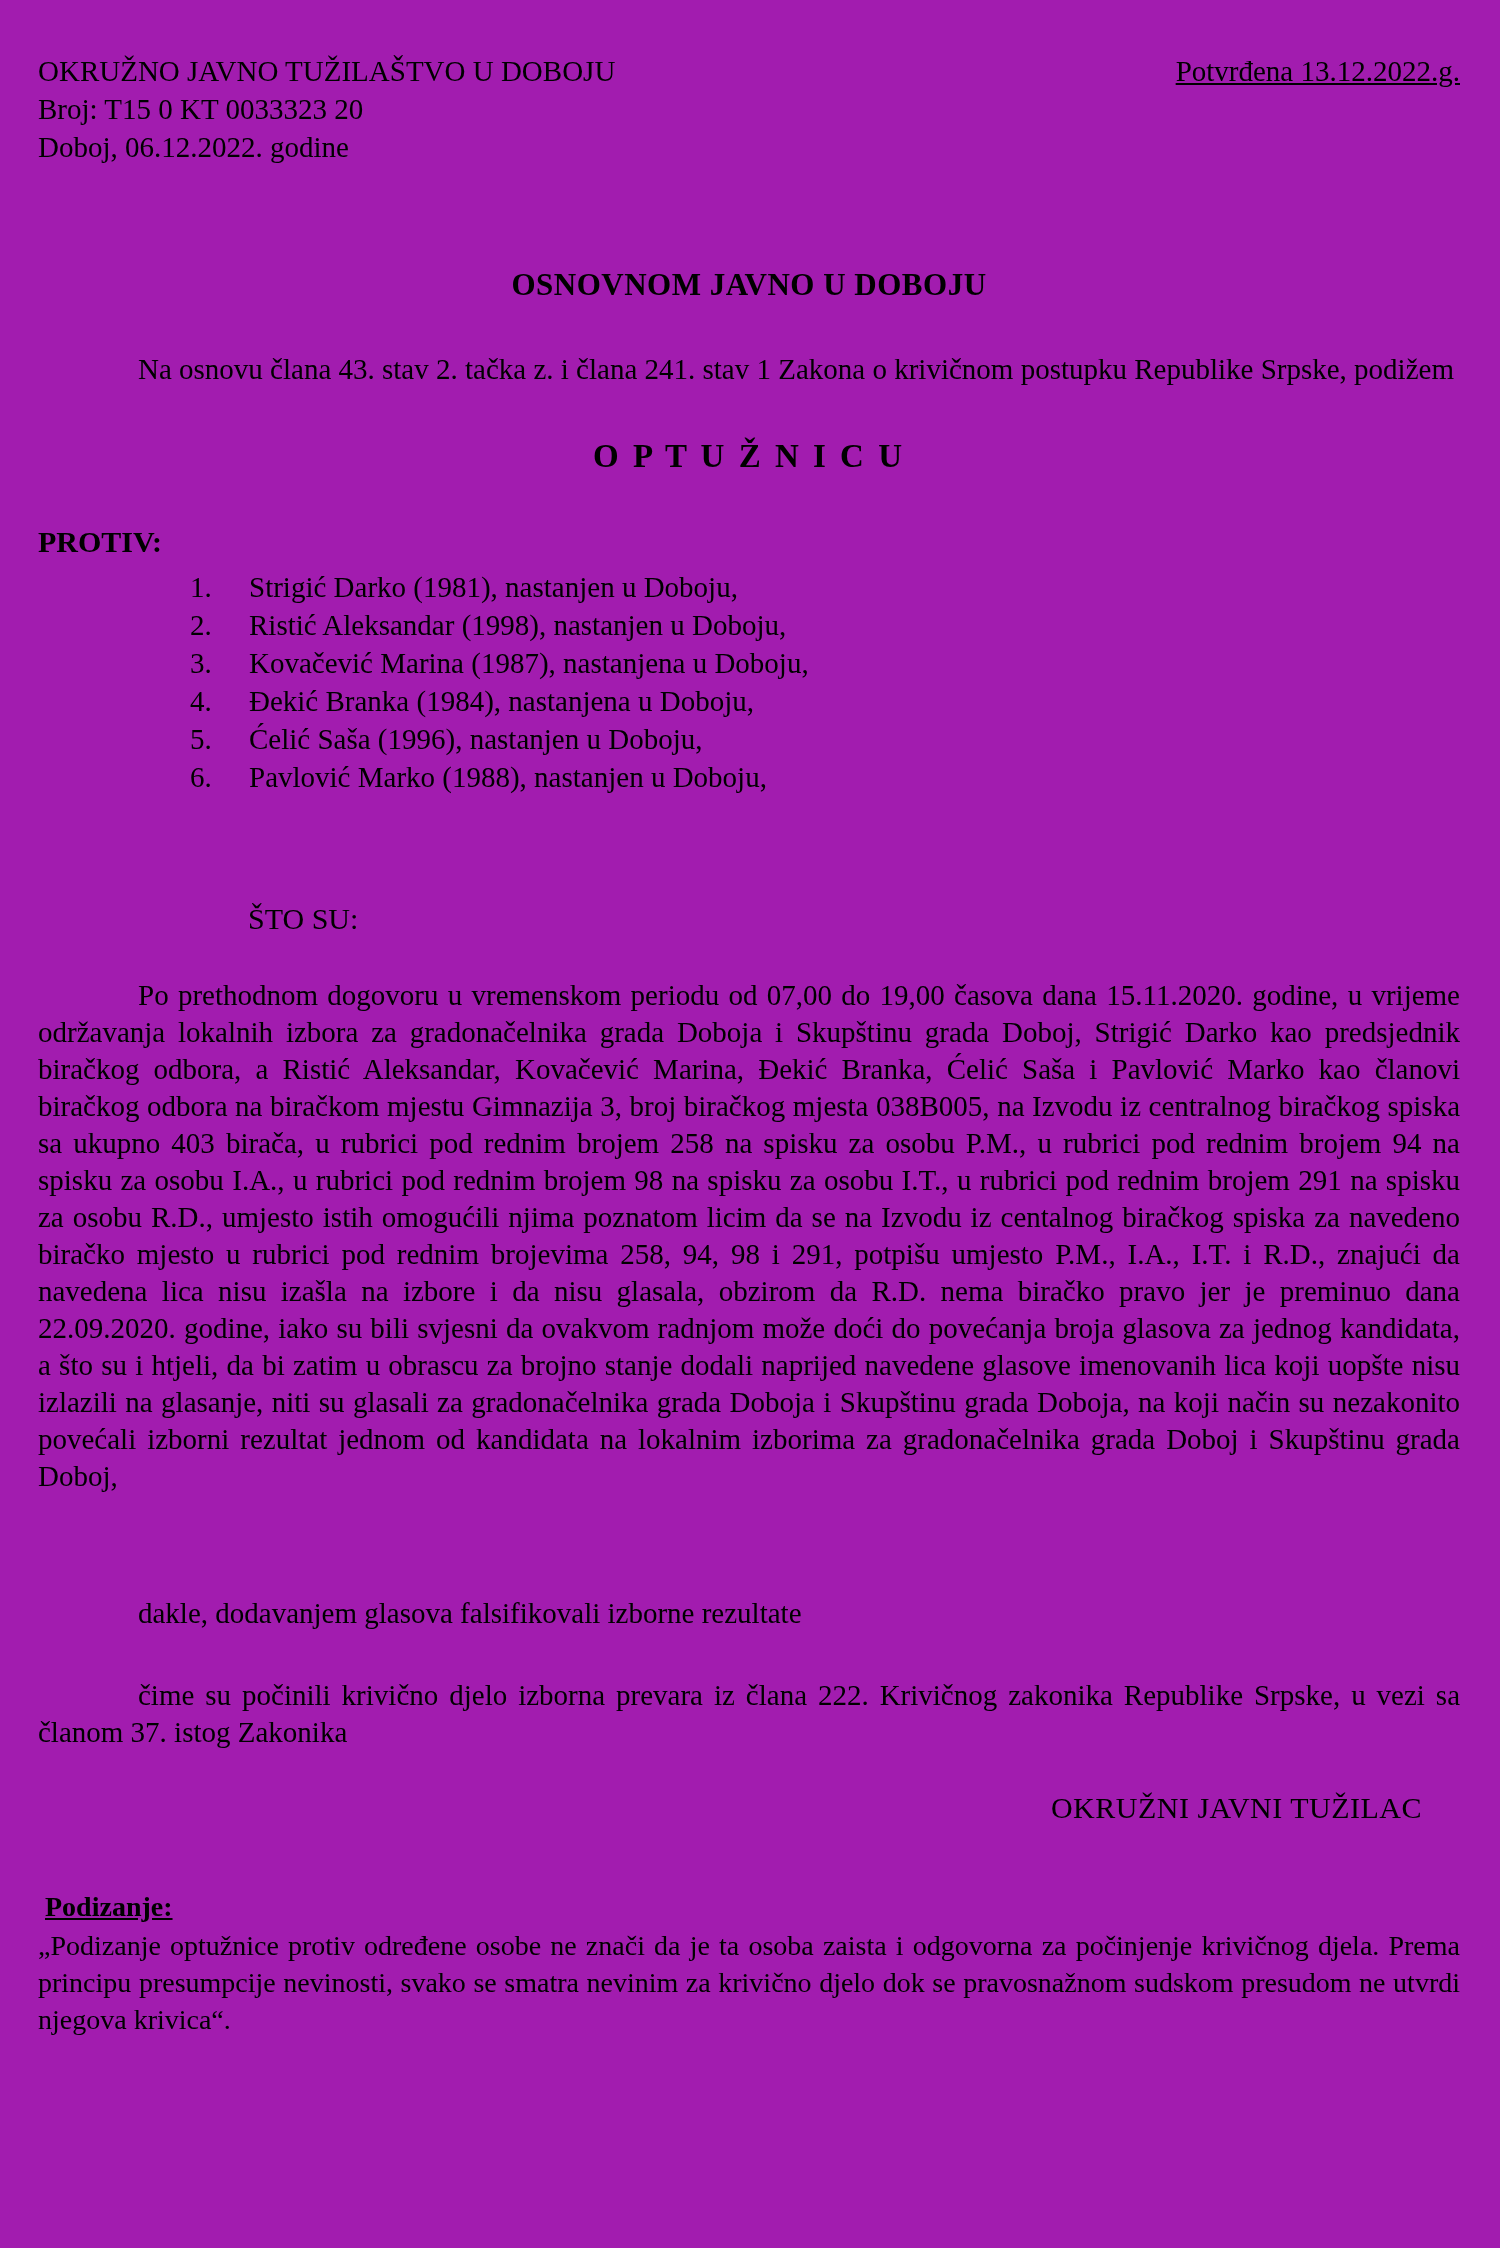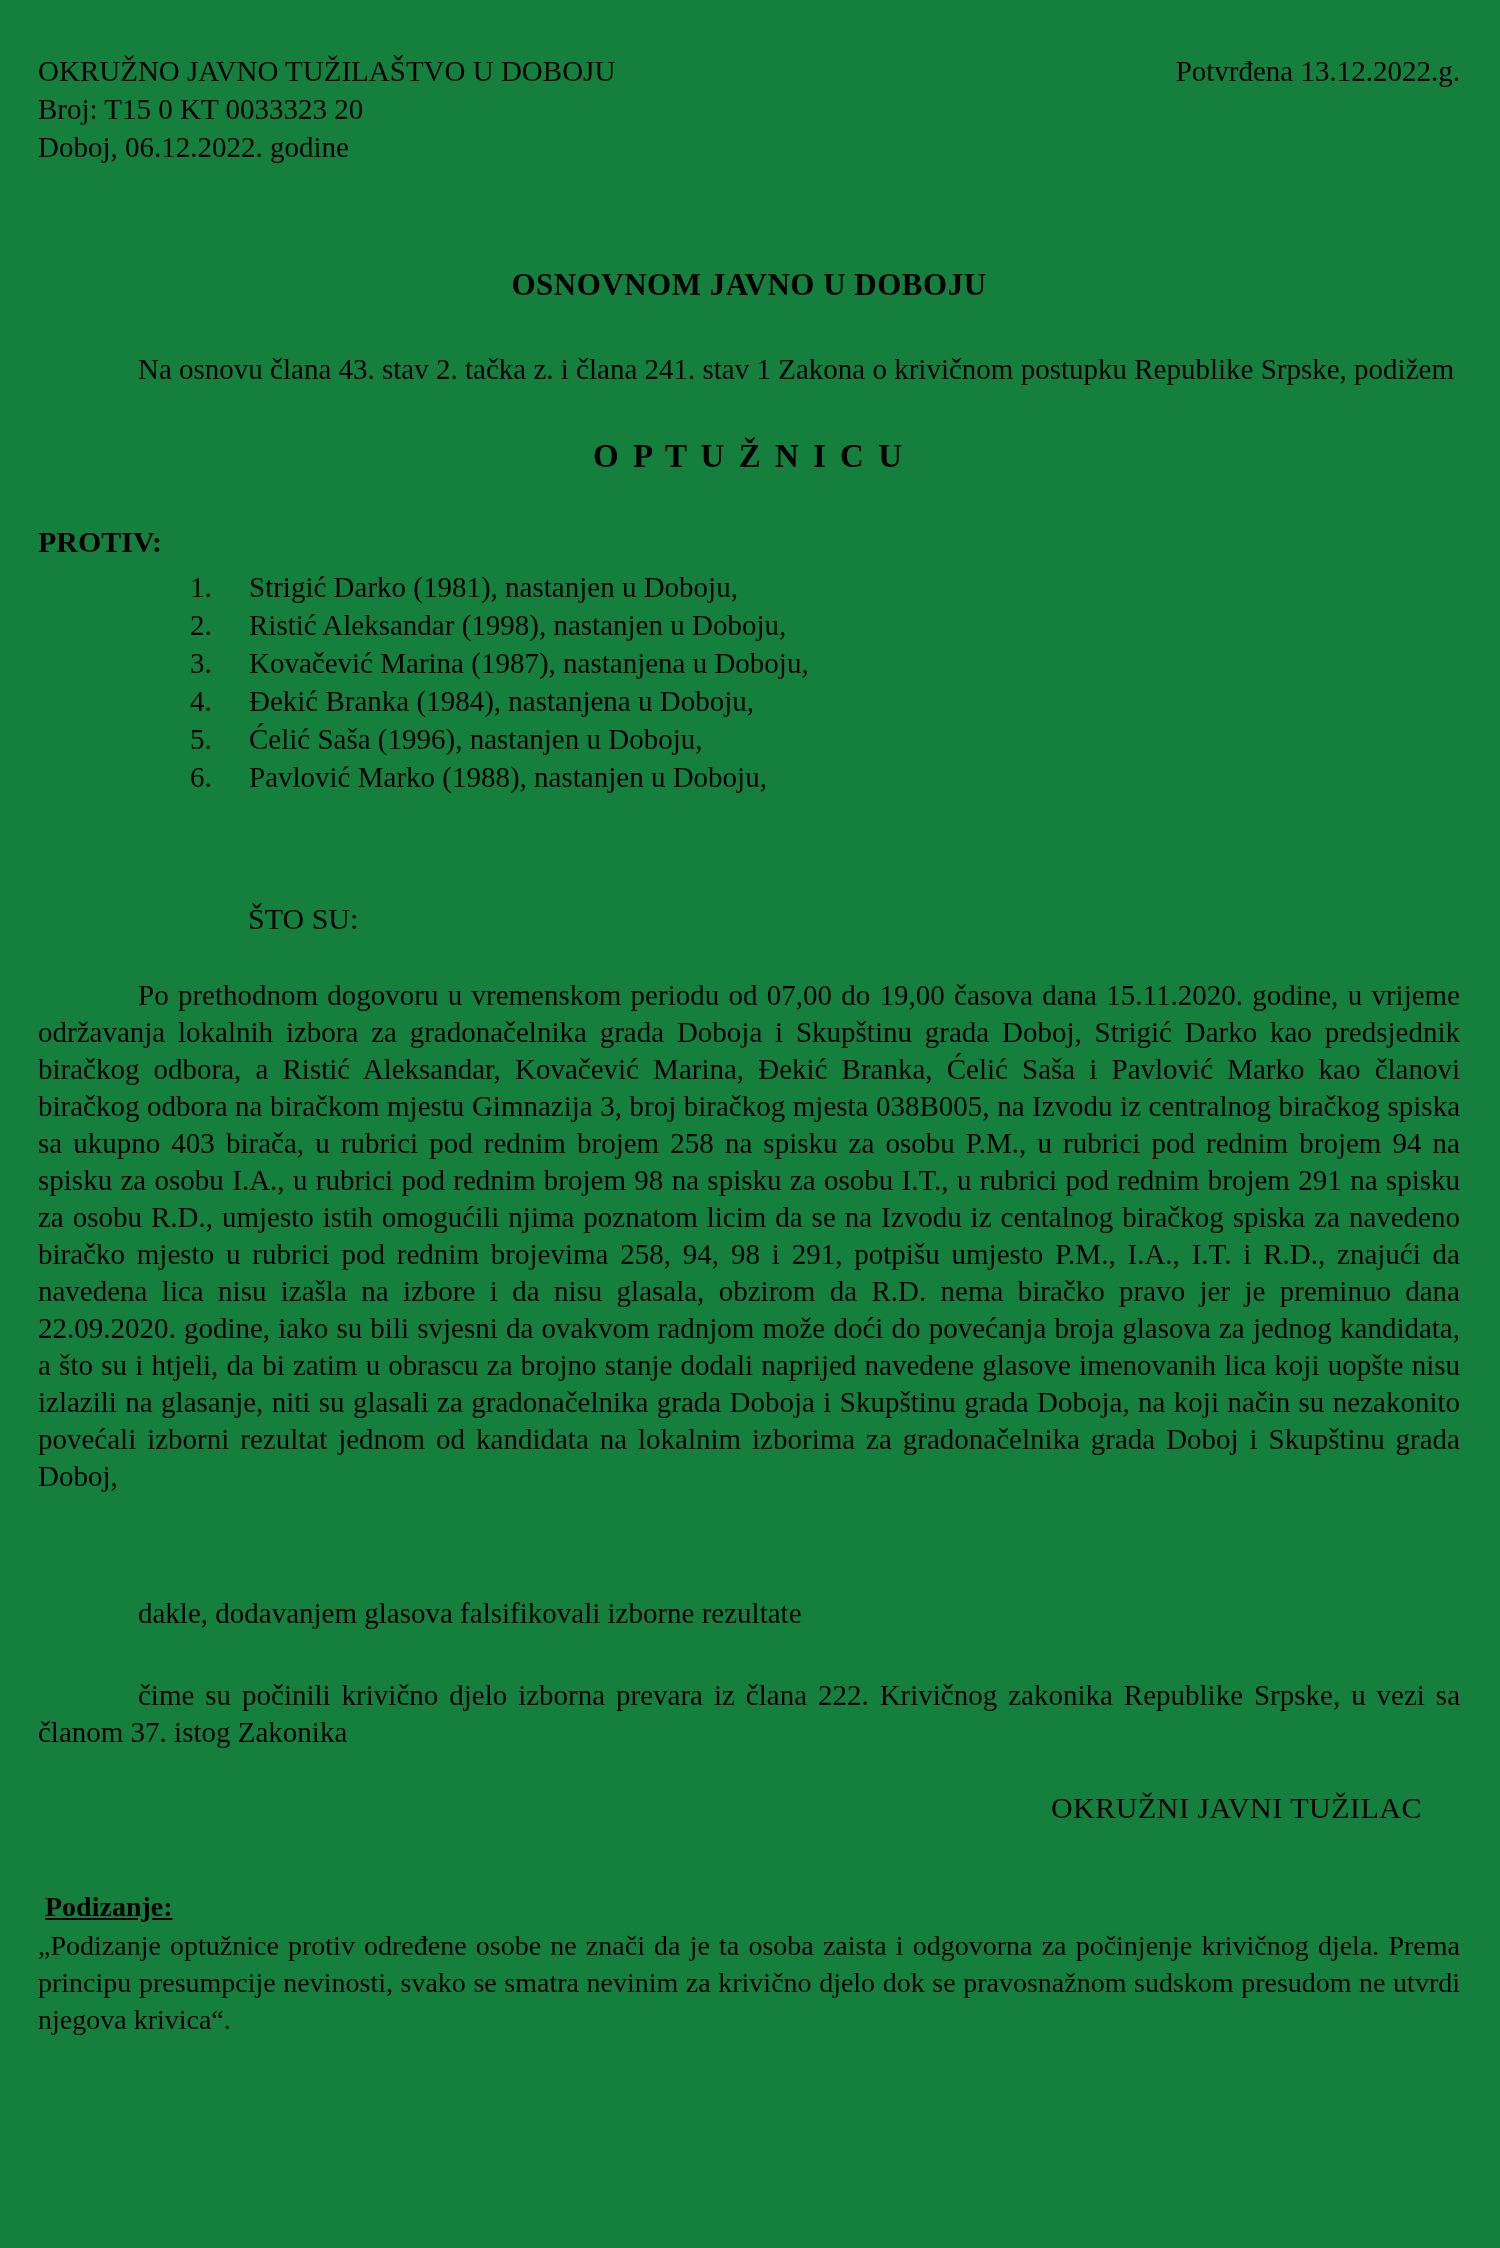--- a/index.html
+++ b/index.html
@@ -13,29 +13,30 @@
     font-family: "Liberation Serif", "DejaVu Serif", serif;
     color: #000000;
     font-size: 29px;
     line-height: 37px;
   }
   .page {
     box-sizing: border-box;
     width: 1500px;
     min-height: 2248px;
     padding: 52px 40px 30px 38px;
-    background: #15803d;
+    background: #a21caf;
   }
   .hdr-row {
     display: flex;
     justify-content: space-between;
     align-items: baseline;
   }
   .hdr-line { line-height: 38px; }
   .confirm {
+    text-decoration: underline;
     white-space: nowrap;
   }
   .court {
     margin-top: 100px;
     text-align: center;
     font-weight: bold;
     font-size: 31px;
     letter-spacing: 0.5px;
   }
   p { margin: 0; }

